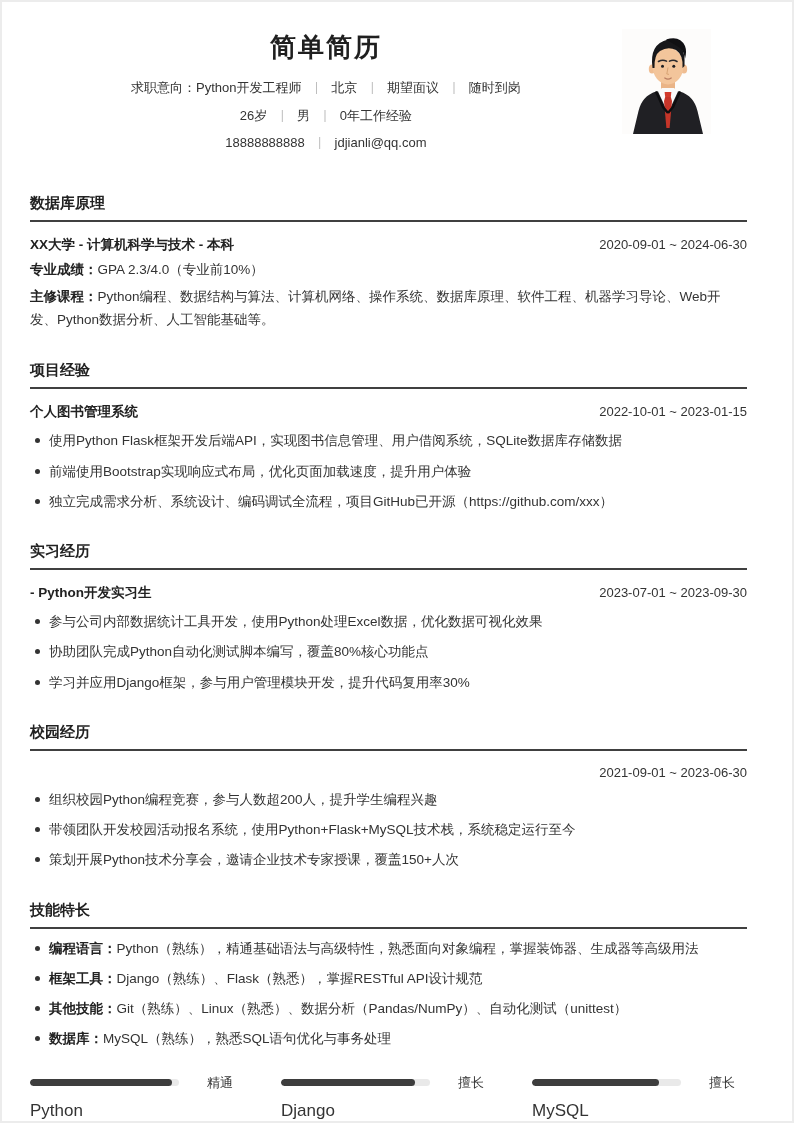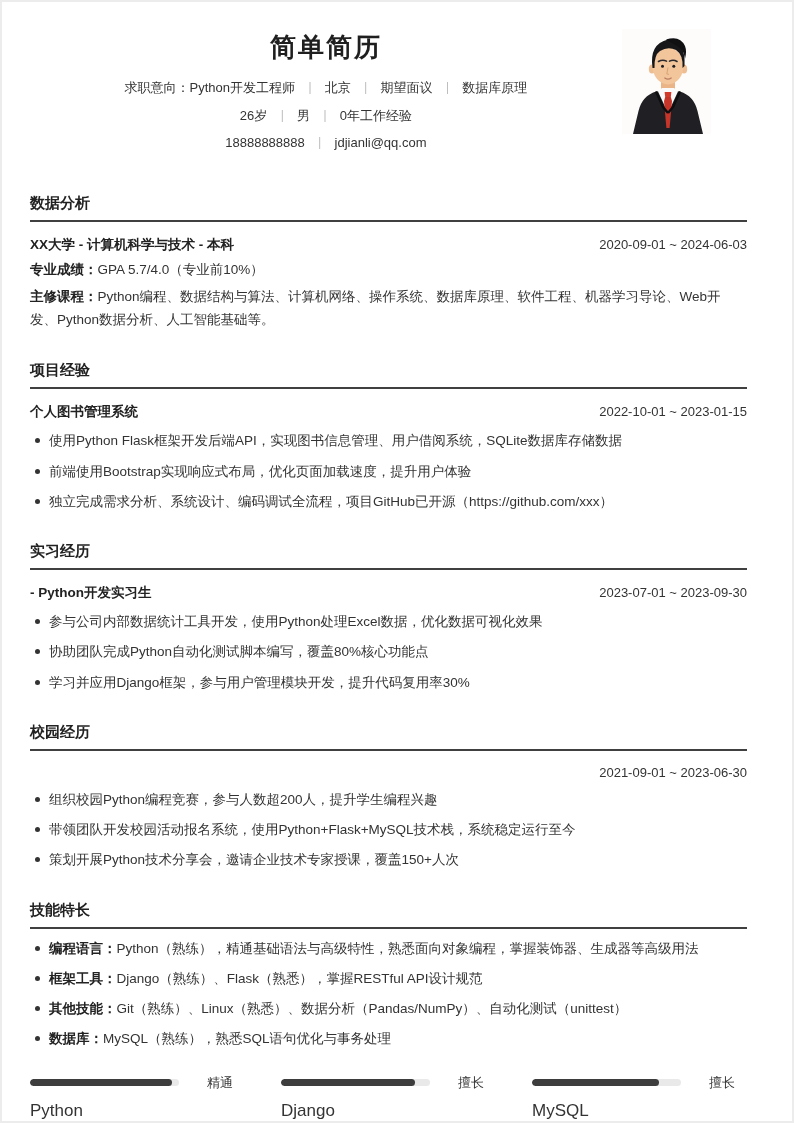--- a/index.html
+++ b/index.html
@@ -54,21 +54,21 @@
 </head>
 <body>
 
 <div class="page">
 
   <div class="header">
     <div class="header-text">
       <div class="resume-title">简单简历</div>
 
       <div class="info-line">
-        <span>求职意向：</span><span>Python开发工程师</span><span class="sep">｜</span><span>北京</span><span class="sep">｜</span><span>期望面议</span><span class="sep">｜</span><span>数据库原理</span>
+        <span>求职意向：</span><span>Python开发工程师</span><span class="sep">｜</span><span>北京</span><span class="sep">｜</span><span>期望面议</span><span class="sep">｜</span><span>随时到岗</span>
       </div>
 
       <div class="info-line">
         <span>26岁</span><span class="sep">｜</span><span>男</span><span class="sep">｜</span><span>0年工作经验</span>
       </div>
 
       <div class="info-line">
         <span>18888888888</span><span class="sep">｜</span><span>jdjianli@qq.com</span>
       </div>
     </div>
@@ -92,27 +92,27 @@
         <polygon points="36,62.5 46,84 56,62.5 52,59 40,59" fill="#fafafa"></polygon>
         <polygon points="42.6,63 49.4,63 48.8,68 43.2,68" fill="#d23b2c"></polygon>
         <polygon points="43.2,68 48.8,68 50,72 47.6,99 44.4,99 42,72" fill="#c63529"></polygon>
         <path d="M34 62.5 L41 78 L46 84" stroke="#0e0e10" stroke-width="2.4" fill="none"></path>
         <path d="M58 62.5 L51 78 L46 84" stroke="#0e0e10" stroke-width="2.4" fill="none"></path>
       </svg>
     </div>
   </div>
 
   <div class="section first">
-    <div class="section-heading">数据分析</div>
+    <div class="section-heading">数据库原理</div>
     <div class="entry-row">
       <span class="entry-title">XX大学 - 计算机科学与技术 - 本科</span>
-      <span class="entry-date">2020-09-01 ~ 2024-06-03</span>
+      <span class="entry-date">2020-09-01 ~ 2024-06-30</span>
     </div>
     <div class="kv-row">
-      <span class="kv-label">专业成绩：</span><span>GPA 5.7/4.0（专业前10%）</span>
+      <span class="kv-label">专业成绩：</span><span>GPA 2.3/4.0（专业前10%）</span>
     </div>
     <div class="kv-row">
       <span class="kv-label">主修课程：</span><span>Python编程、数据结构与算法、计算机网络、操作系统、数据库原理、软件工程、机器学习导论、Web开发、Python数据分析、人工智能基础等。</span>
     </div>
   </div>
 
   <div class="section">
     <div class="section-heading">项目经验</div>
     <div class="entry-row">
       <span class="entry-title">个人图书管理系统</span>

